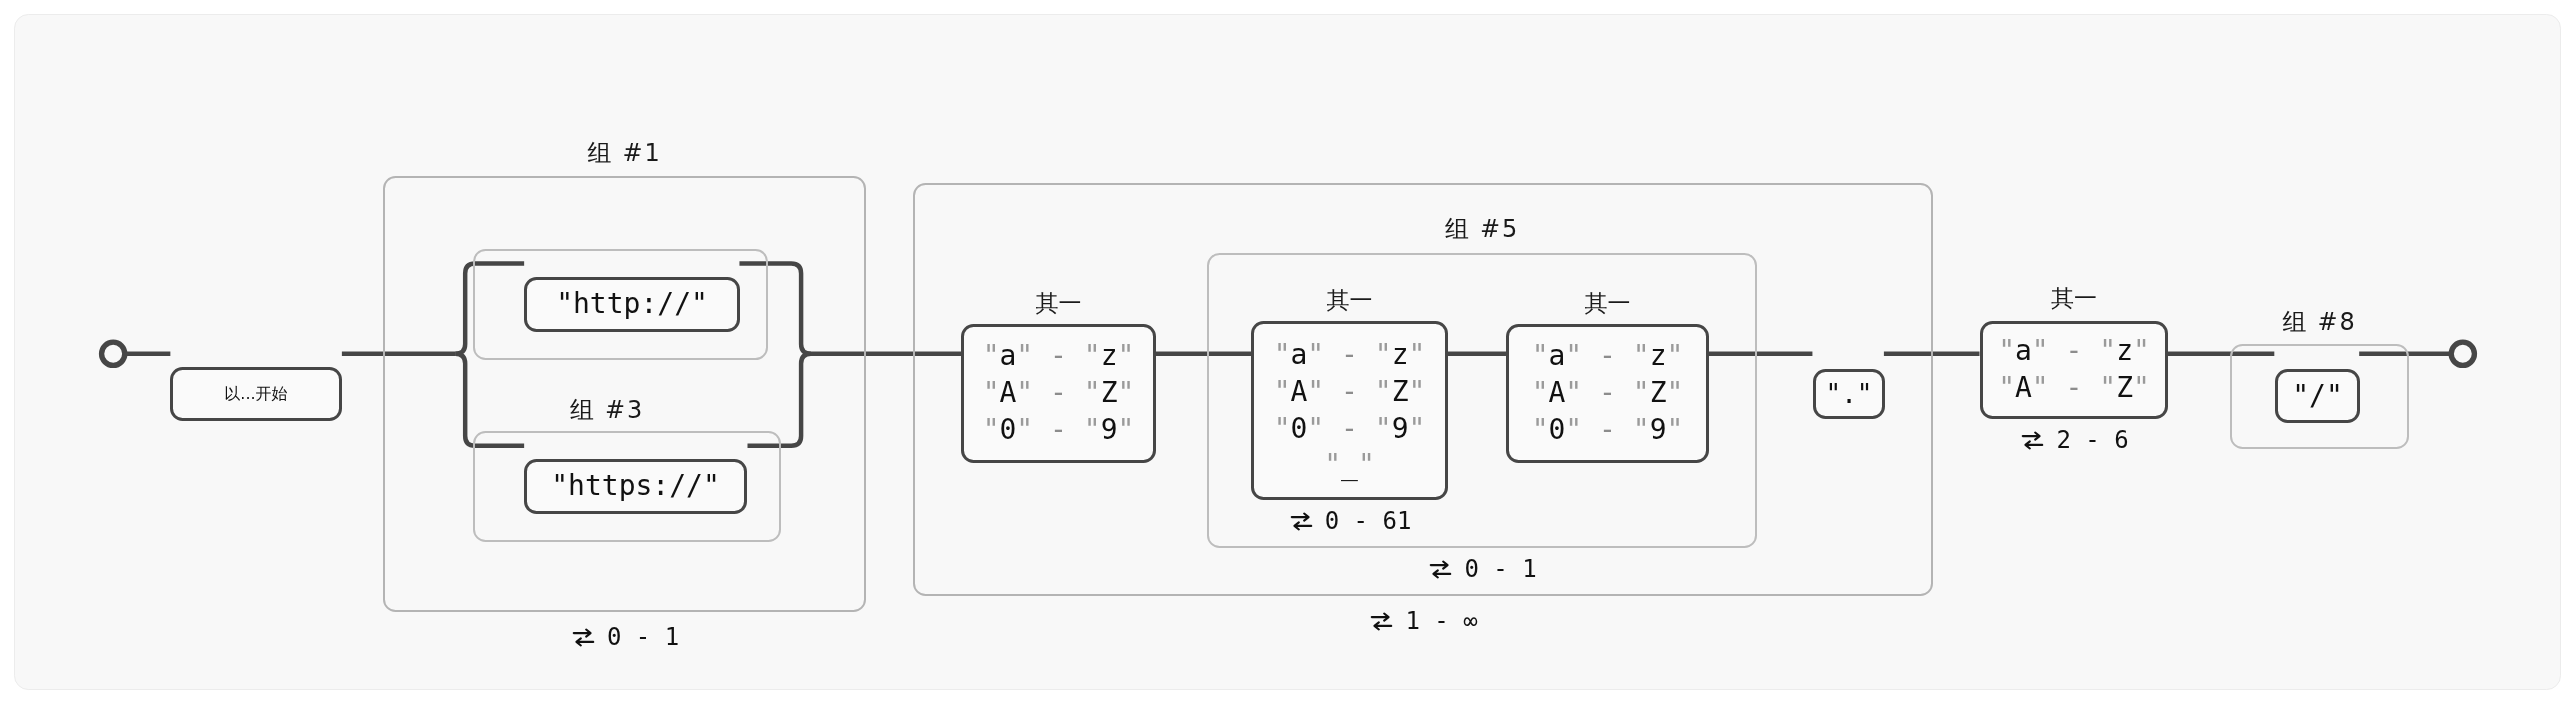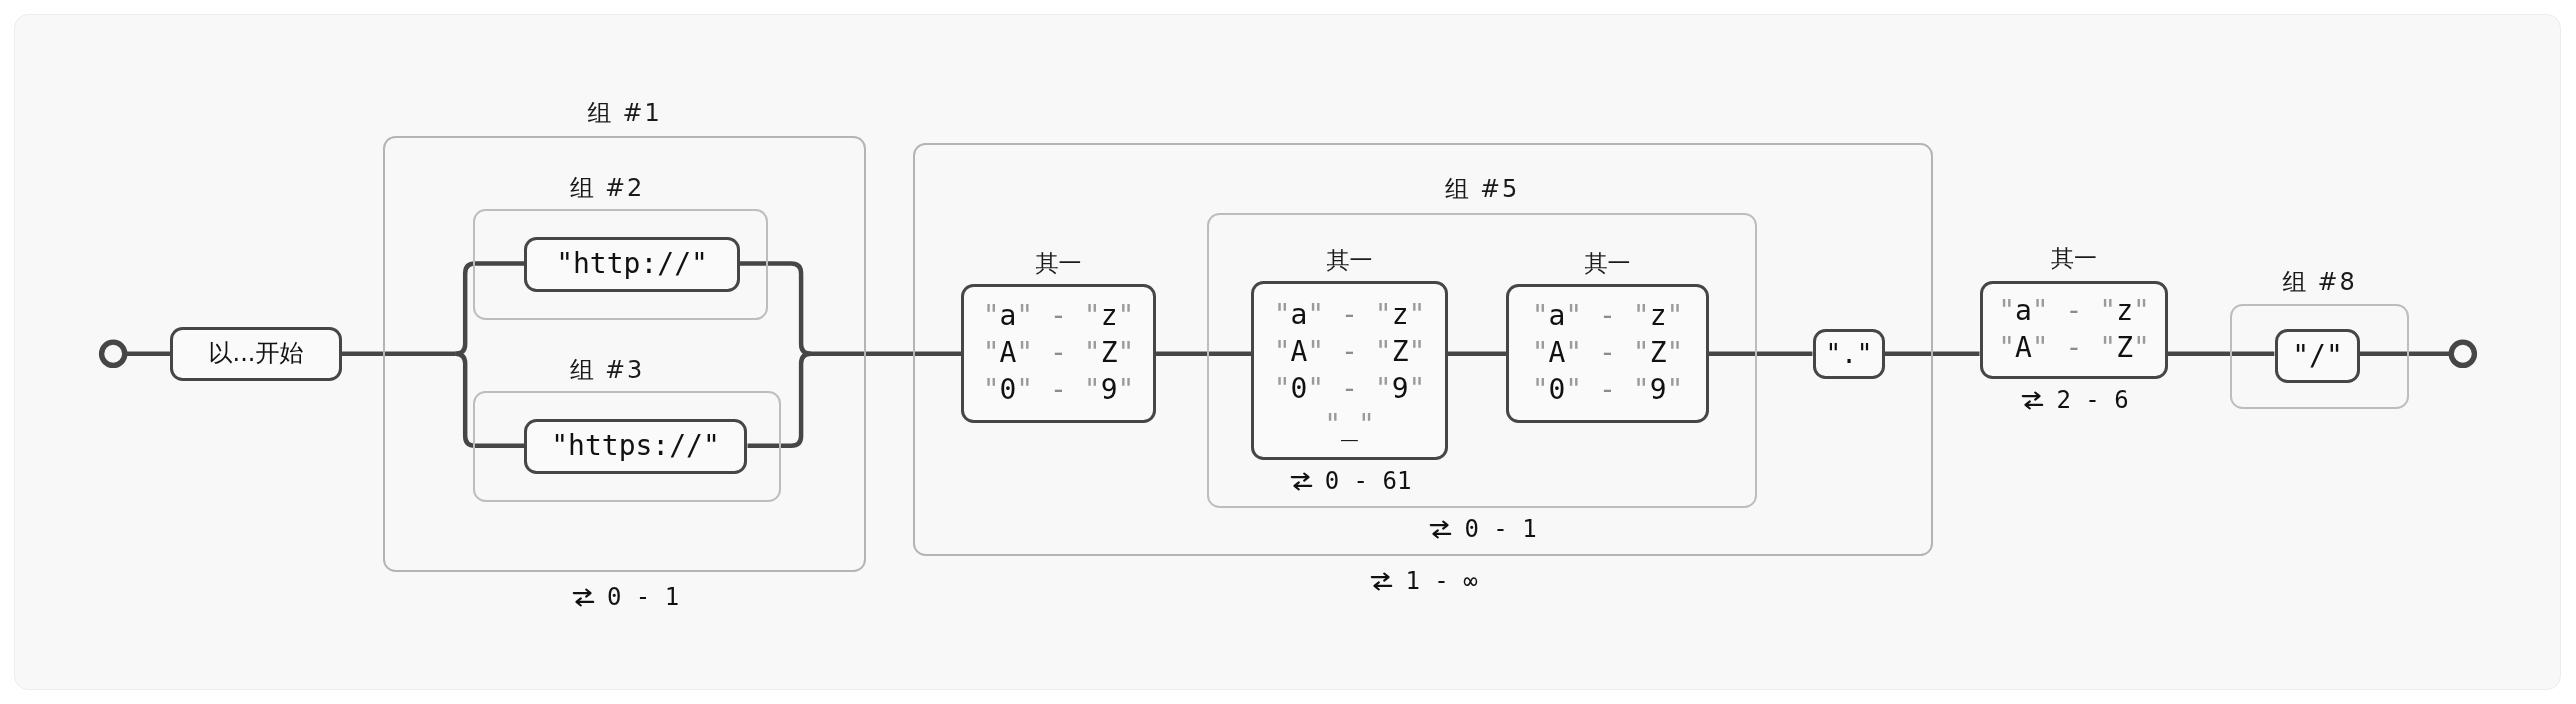--- a/index.html
+++ b/index.html
@@ -31,21 +31,21 @@
   }
   
   #wires {
     position: absolute;
     left: 0; top: 0;
     width: 2576px;
     height: 704px;
     pointer-events: none;
   }
   
-  .abs { position: absolute; box-sizing: border-box; }
+  .abs { position: absolute; box-sizing: border-box; margin-top: 40px; }
 
   
   .group-box {
     border: 2.7px solid #b4b4b4;
     border-radius: 12.5px;
     background: transparent;
   }
   .group-box.inner {
     border-color: #bdbdbd;
   }
@@ -149,21 +149,20 @@
       <svg width="27" height="23" viewBox="0 0 30 26" fill="none" stroke="#111" stroke-width="2.4" stroke-linecap="round" stroke-linejoin="round">
         <path d="M4 8 H22"></path>
           <path d="M18 4 L23 8 L18 12"></path>
         <path d="M26 18 H8"></path>
           <path d="M12 14 L7 18 L12 22"></path>
       </svg>
     </span>
     <span>0 - 1</span>
   </div>
 
-  <div class="abs group-label" style="left:473px; top:172px; width:268px;">组 #2</div>
   <div class="abs group-box inner" style="left:473px; top:209px; width:295px; height:111px;"></div>
   <div class="abs node" style="left:524px; top:237px; width:216px; height:55px;">
     <span class="row">"http://"</span>
   </div>
 
   <div class="abs group-label" style="left:473px; top:354px; width:268px;">组 #3</div>
   <div class="abs group-box inner" style="left:473px; top:391px; width:308px; height:111px;"></div>
   <div class="abs node" style="left:524px; top:419px; width:223px; height:55px;">
     <span class="row">"https://"</span>
   </div>
@@ -248,18 +247,18 @@
     </span>
     <span>2 - 6</span>
   </div>
 
   <div class="abs group-label" style="left:2230px; top:266px; width:179px;">组 #8</div>
   <div class="abs group-box inner" style="left:2230px; top:304px; width:179px; height:105px;"></div>
   <div class="abs node" style="left:2275px; top:329px; width:85px; height:54px;">
     <span class="row">"/"</span>
   </div>
 
-  <div class="abs node" style="left:170px; top:327px; width:172px; height:54px; font-family:'DejaVu Sans', sans-serif; font-size:24px;">
+  <div class="abs node" style="left:170px; top:327px; width:172px; height:54px; font-family:'DejaVu Sans', sans-serif; font-size:16px;">
     <span class="row">以...开始</span>
   </div>
 
 </div>
 
 
 </body></html>

